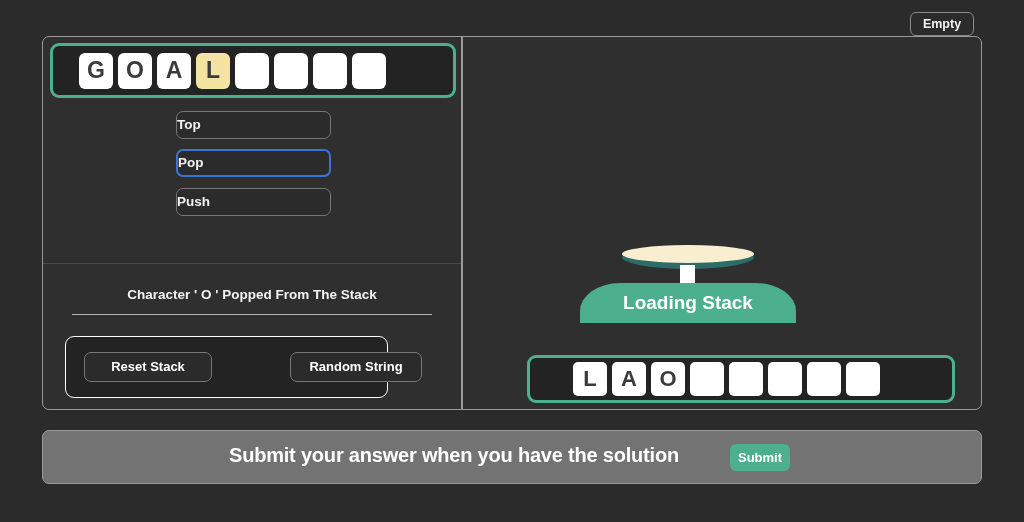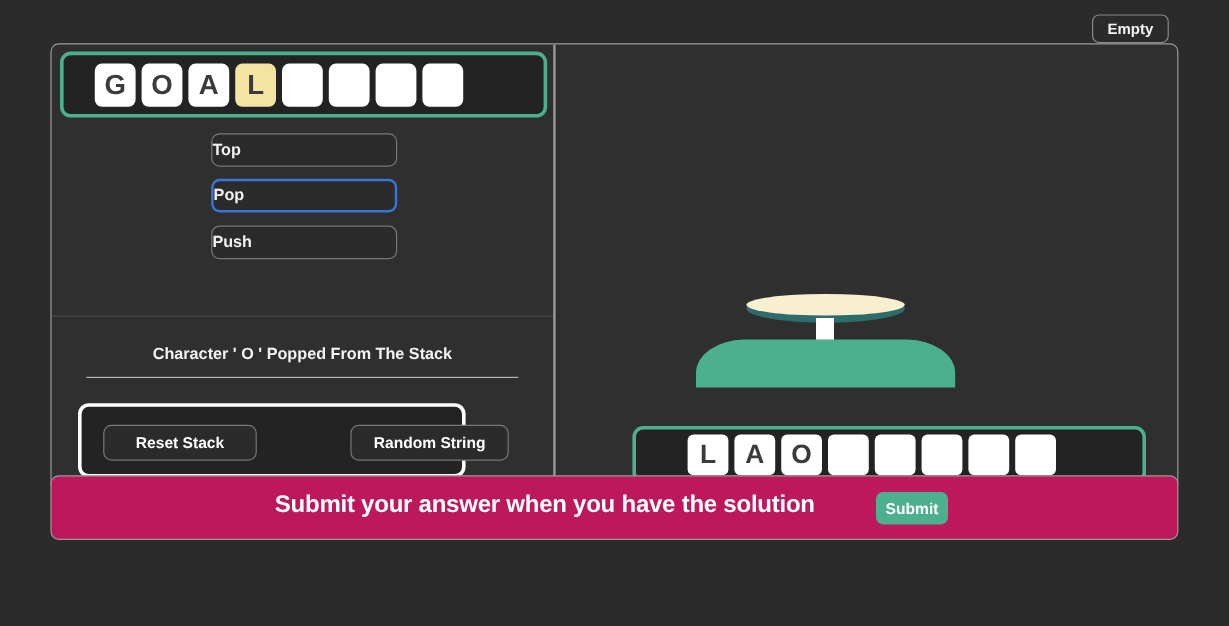--- a/index.html
+++ b/index.html
@@ -148,21 +148,21 @@
     position: absolute;
     left: 29px; top: 277px;
     width: 360px; height: 1px;
     background: #b5b5b5;
   }
 
   #action-frame {
     position: absolute;
     left: 22px; top: 299px;
     width: 323px; height: 62px;
-    border: 3px solid #ffffff;
+    border: 1px solid #ffffff;
     border-radius: 9px;
     background: #232323;
     box-sizing: border-box;
     padding-left: 28px;
   }
   .action-button {
     position: absolute;
     top: 15px;
     height: 30px;
     border: 1px solid #777;
@@ -253,25 +253,25 @@
     font-family: "Liberation Sans", sans-serif;
     display: flex;
     align-items: center;
     justify-content: center;
     box-sizing: border-box;
   }
 
   
   #footer-panel {
     position: absolute;
-    left: 42px; top: 396px;
+    left: 42px; top: 430px;
     width: 940px; height: 54px;
     border: 1.5px solid #9a9a9a;
     border-radius: 7px;
-    background: #be185d;
+    background: #737373;
     box-sizing: border-box;
   }
   #footer-text {
     position: absolute;
     left: 186px; top: 13px;
     font-size: 20px;
     font-weight: bold;
     color: #ffffff;
     letter-spacing: -0.2px;
   }
@@ -331,20 +331,21 @@
 
   <div id="panel-divider"></div>
 
   <div id="right-pane">
 
     <div id="stack-graphic">
       <div id="table-top"></div>
       <div id="table-surface"></div>
       <div id="table-stem"></div>
       <div id="table-base"></div>
+      <div id="stack-label">Loading Stack</div>
       <div id="stack-baseline"></div>
     </div>
 
     <div id="bottom-tile-frame" class="tile-frame">
         <div class="tile-sm">L</div>
         <div class="tile-sm">A</div>
         <div class="tile-sm">O</div>
         <div class="tile-sm"></div>
         <div class="tile-sm"></div>
         <div class="tile-sm"></div>

